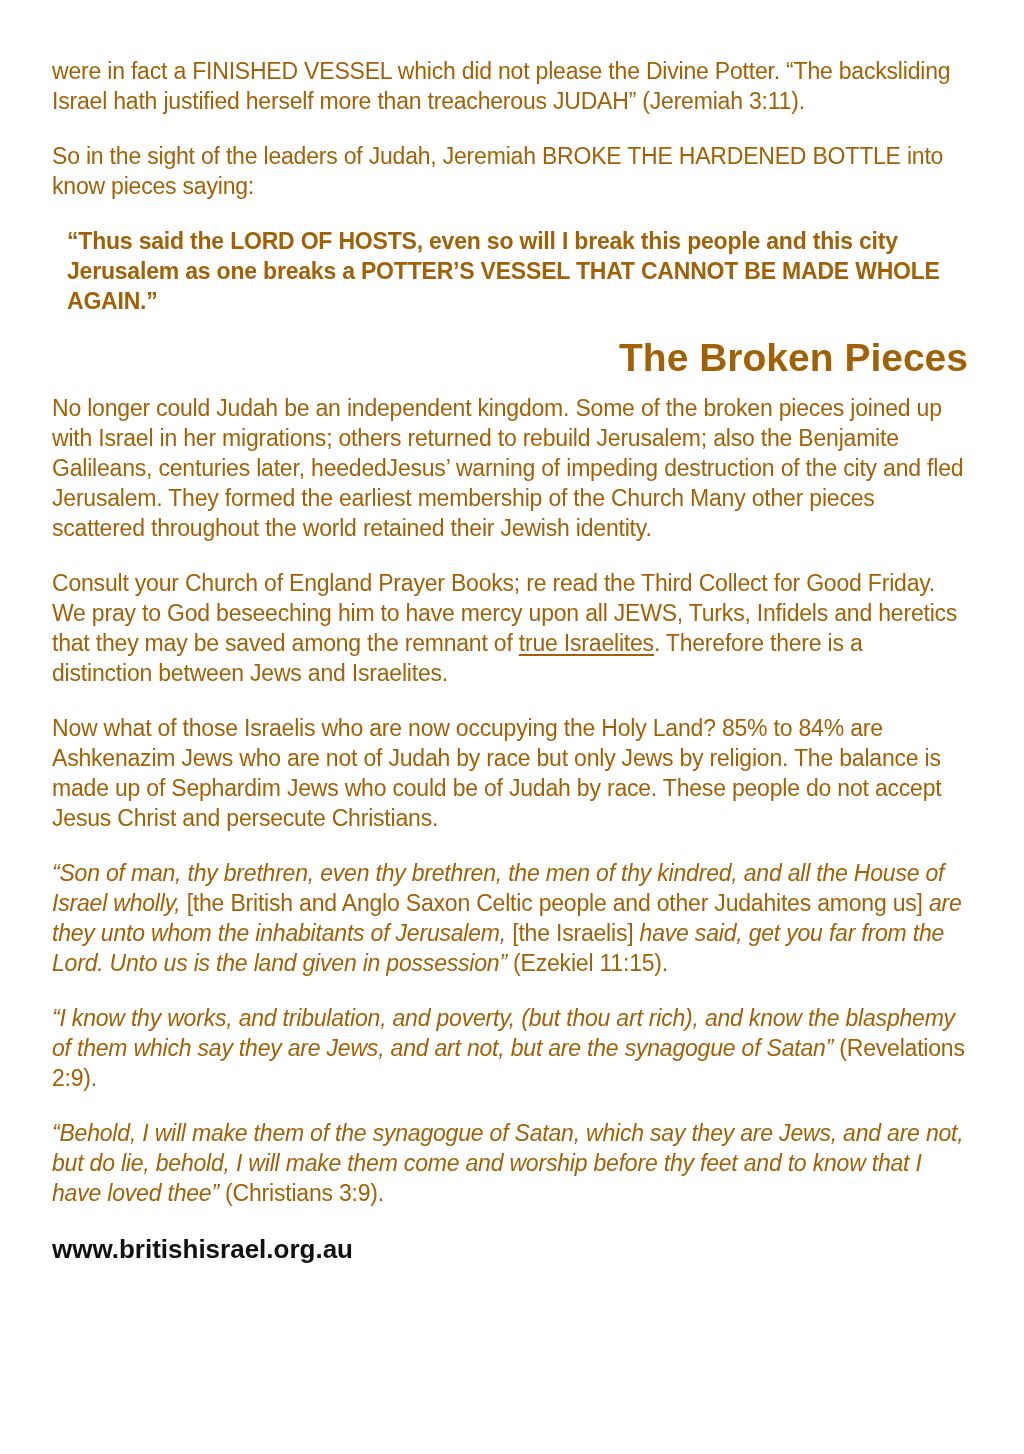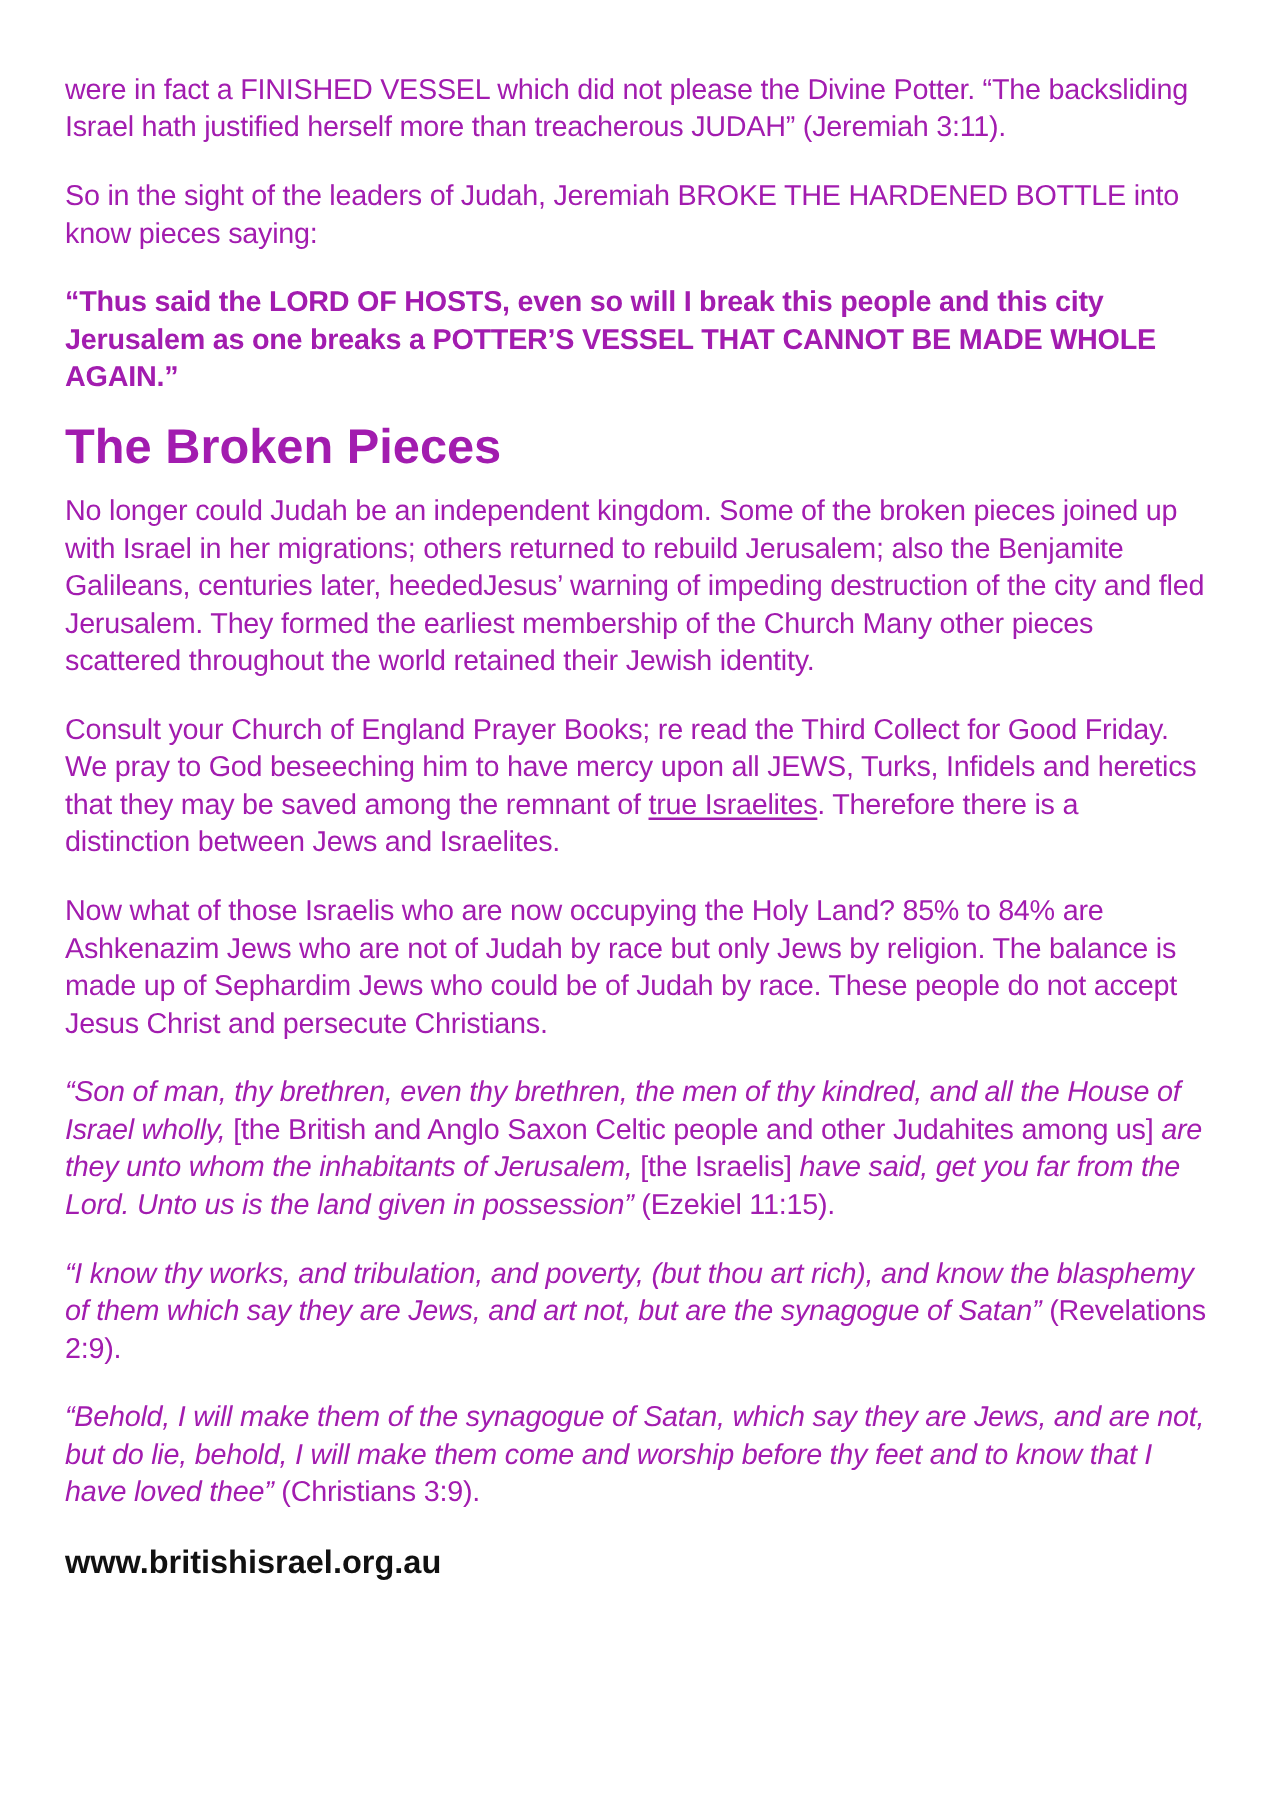--- a/index.html
+++ b/index.html
@@ -17,28 +17,28 @@
     font-family: "Liberation Sans", sans-serif;
     padding: 56px 56px 0 52px;
     overflow: hidden;
   }
   .content { width: 100%; }
   .block {
     margin: 0 0 25px 0;
     font-size: 23px;
     line-height: 30px;
     letter-spacing: -0.2px;
-    color: #a21caf;
+    color: #a16207;
   }
-  .block.bold { font-weight: 700; }
+  .block.bold { font-weight: 700; margin-left: 15px; }
   .block.heading {
     font-size: 39px;
     line-height: 46px;
     font-weight: 700;
-    text-align: left;
+    text-align: right;
     letter-spacing: 0;
     margin: -6px 0 12px 0;
   }
   .i { font-style: italic; }
   .b { font-weight: 700; }
   .u { text-decoration: underline; text-underline-offset: 3px; }
   .footer {
     text-align: left;
     font-weight: 700;
     font-size: 26px;

